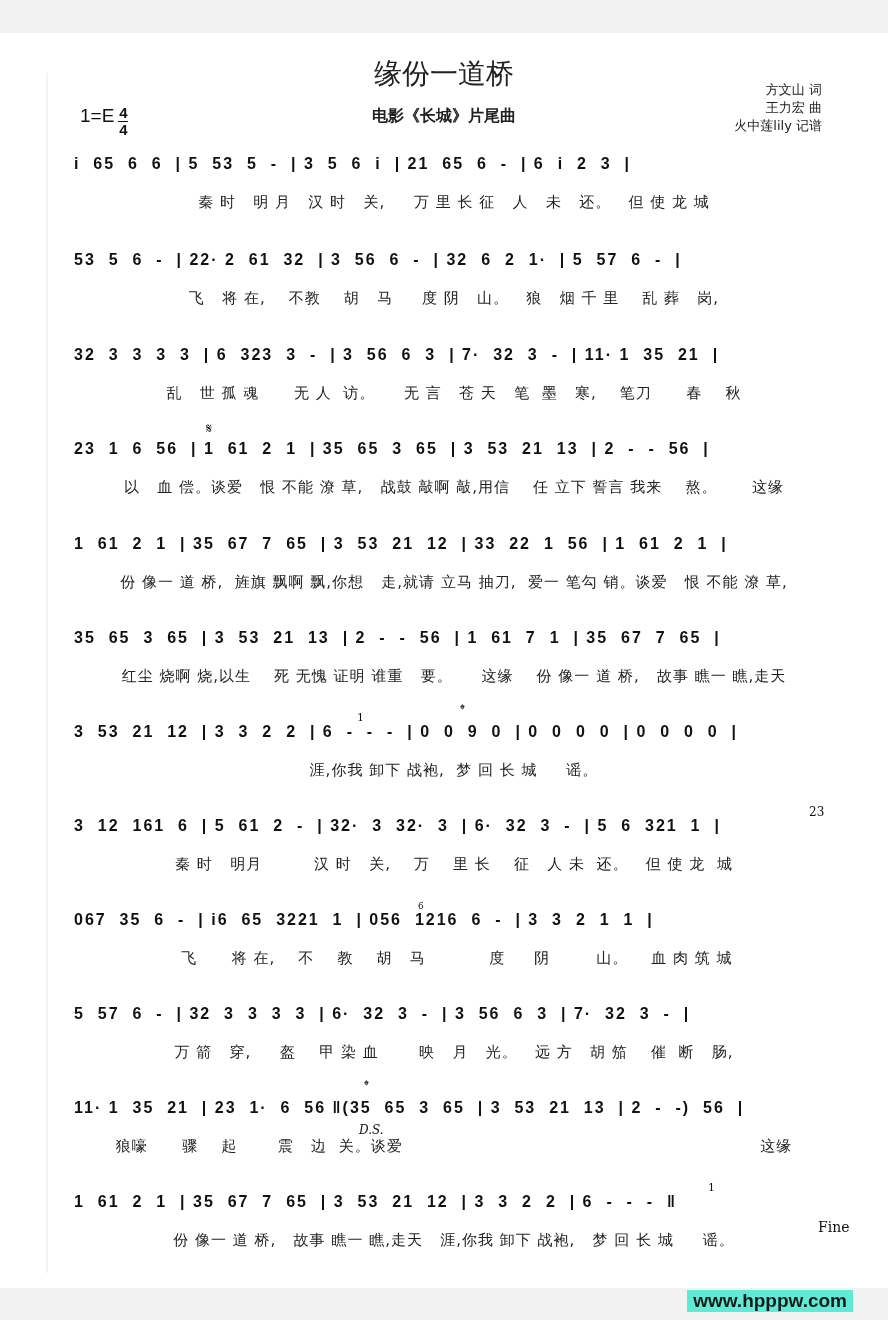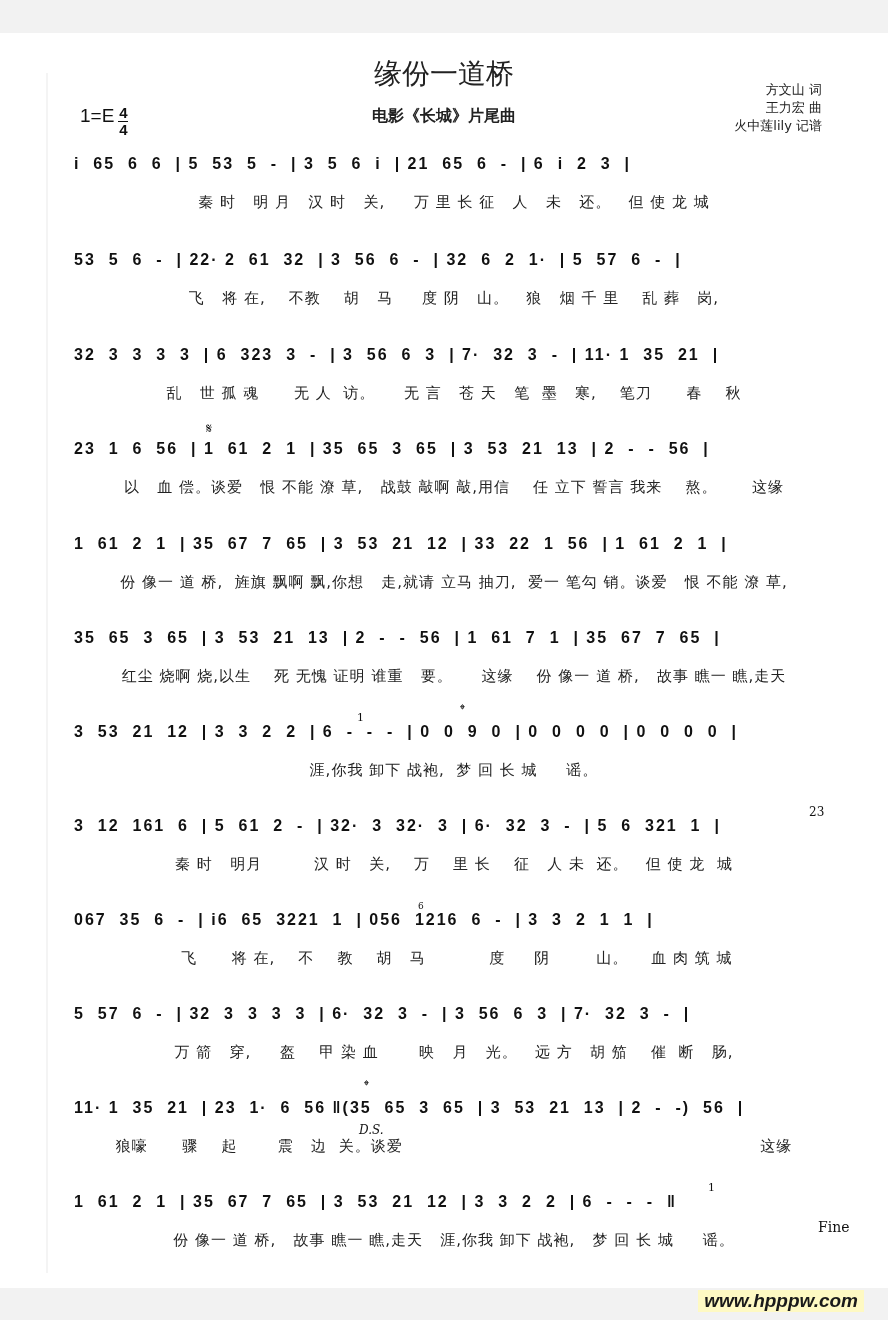--- a/index.html
+++ b/index.html
@@ -11,21 +11,21 @@
   .subtitle { position:absolute; top:73px; left:0; width:888px; text-align:center; font-size:16px; color:#222;font-weight:bold; }
   .credits { position:absolute; top:48px; right:66px; text-align:right; font-size:13px; line-height:18px; color:#222; }
   .key { position:absolute; top:72px; left:80px; font-family:"Liberation Sans Narrow","Liberation Sans",sans-serif; font-size:19px; display:flex; align-items:flex-start; }
   .frac { display:inline-flex; flex-direction:column; align-items:center; margin-left:4px; font-weight:bold; font-size:15px; line-height:16px; }
   .frac .bar { width:10px; height:1px; background:#111; }
   .line { position:absolute; left:74px; width:760px; }
   .notes { position:absolute; top:0; left:0; height:30px; width:760px; white-space:pre;
            font-family:"Liberation Sans",sans-serif; font-weight:bold; font-size:16px; letter-spacing:2px; }
   .lyrics { position:absolute; top:38px; left:0; width:760px; white-space:pre; font-size:15px; letter-spacing:1px; color:#222;text-align:center; }
   .mark { position:absolute; font-family:"DejaVu Serif",serif; font-size:11px; }
-  .watermark { position:absolute; right:24px; top:1290px; font-family:"Liberation Sans",sans-serif; font-weight:bold; font-style:italic; font-size:19px; color:#1a1a1a; background:#fef9c3; padding:0 6px; }
+  .watermark { position:absolute; right:35px; top:1290px; font-family:"Liberation Sans",sans-serif; font-weight:bold; font-size:19px; color:#1a1a1a; background:#5eead4; padding:0 6px; }
 </style>
 </head>
 <body>
 
 <div class="page">
   <div class="edge"></div>
   <div class="title">缘份一道桥</div>
   <div class="subtitle">电影《长城》片尾曲</div>
   <div class="key">
     <span>1=E</span>

